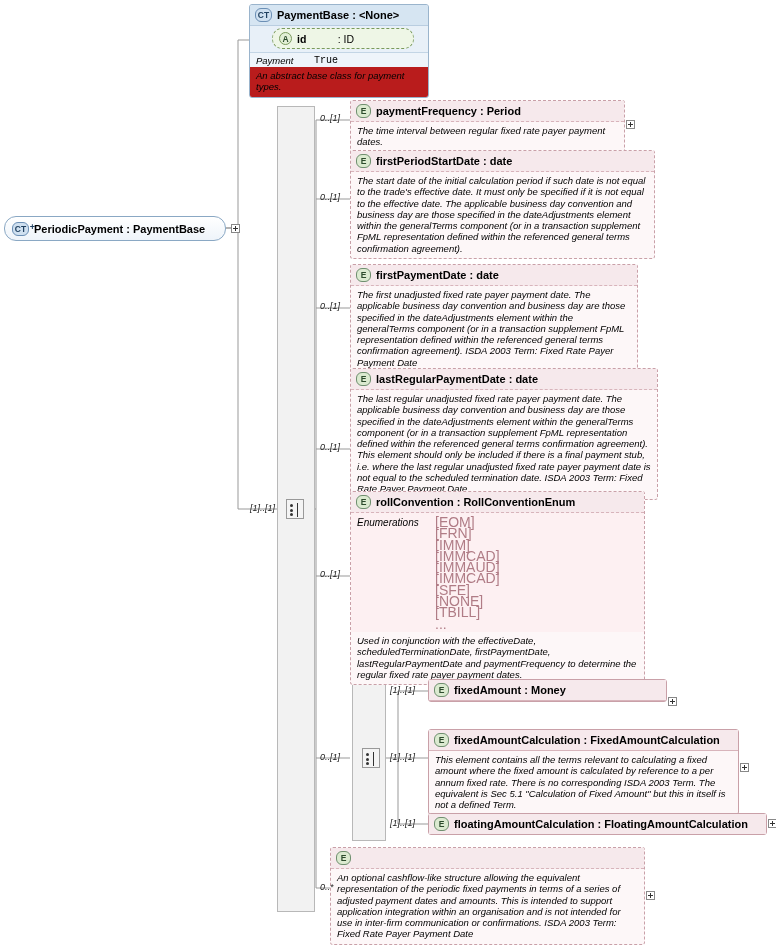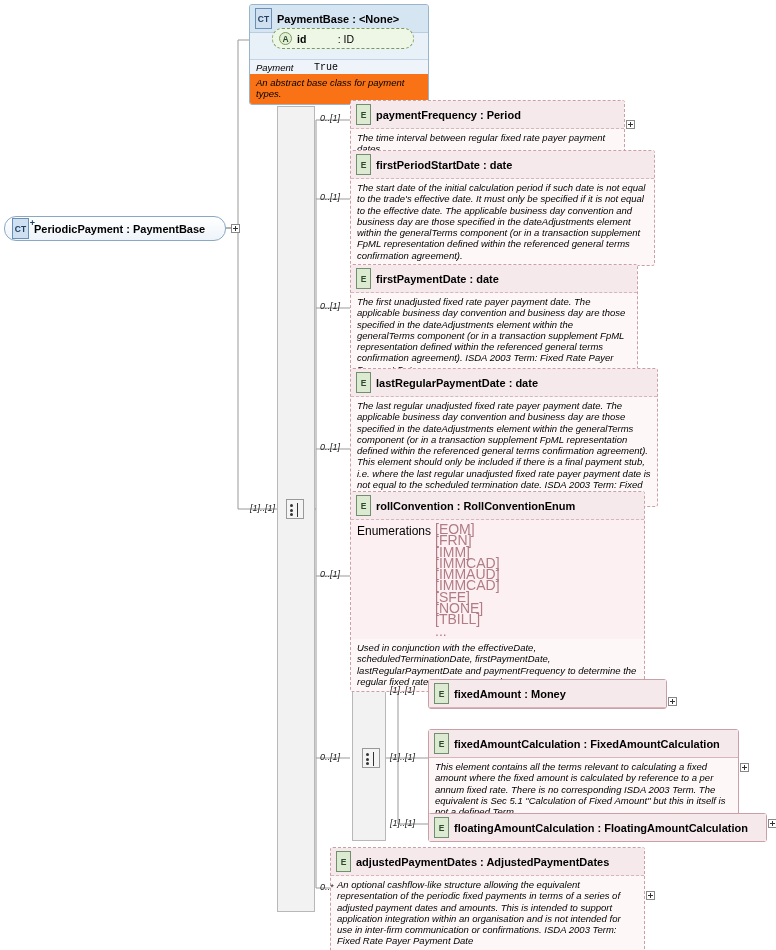--- a/index.html
+++ b/index.html
@@ -53,26 +53,26 @@
   }
 
   
   .badge {
     display: inline-flex;
     align-items: center;
     justify-content: center;
     font-size: 8.5px;
     font-weight: bold;
     width: 15px;
-    height: 21px;
+    height: 14px;
     box-sizing: border-box;
     border: 1px solid #6f8f6f;
     background: #dbead0;
     color: #2c4b2c;
-    border-radius: 0;
+    border-radius: 6px;
     flex: none;
   }
   .badge.ct {
     border-color: #6b8fb5;
     background: #cfe0f0;
     color: #204060;
     width: 17px;
   }
   .badge.attr {
     border-radius: 50%;
@@ -145,21 +145,21 @@
   #baseAttrRow .attrtype { margin-left: 26px; font-weight: normal; }
   .abstract-row {
     display: flex;
     font-size: 9.5px;
     padding: 2px 6px 1px 6px;
     border-top: 1px solid #c3d5e5;
     background: #eef4fa;
   }
   .abstract-row .k { font-style: italic; width: 58px; color: #000; }
   .abstract-row .v { font-family: "Liberation Mono", monospace; font-size: 10px; }
-  #baseNode .doc { background: #f97316; border-radius: 0 0 2px 2px; }
+  #baseNode .doc { background: #b91c1c; border-radius: 0 0 2px 2px; }
 
   
   .elem {
     border: 1px dashed #c9a0a8;
     border-radius: 3px;
     background: #fdf7f8;
   }
   .elem .hdr {
     background: #f6e9ec;
     border-bottom: 1px dashed #d8b4bb;
@@ -171,21 +171,22 @@
   .elem.solid .hdr { border-bottom-style: solid; }
   .elem.nodoc .hdr { border-bottom: none; }
 
   
   .enum-wrap {
     display: flex;
     padding: 4px 6px 2px 6px;
     background: #fdf0f2;
   }
   .enum-label {
-    font-size: 12px;
+    font-style: italic;
+    font-size: 10px;
     width: 78px;
     flex: none;
   }
   .enum-values {
     font-size: 14px;
     line-height: 11.3px;
     color: #b07c86;
     font-family: "Liberation Sans", sans-serif;
   }
 
@@ -411,20 +412,19 @@
       <span class="badge">E</span>
       <span class="title">floatingAmountCalculation : FloatingAmountCalculation</span>
     </div>
   </div>
   <div class="card" style="left:390px; top:818px;">[1]..[1]</div>
   <div class="expander" style="left:768px; top:819px;"></div>
 
   <div class="node elem" style="left:330px; top:847px; width:315px;">
     <div class="hdr">
       <span class="badge">E</span>
-      <span class="title">adjustedPaymentDates : AdjustedPaymentDates</span>
     </div>
     <div class="doc">An optional cashflow-like structure allowing the equivalent representation of the periodic fixed payments in terms of a series of adjusted payment dates and amounts. This is intended to support application integration within an organisation and is not intended for use in inter-firm communication or confirmations. ISDA 2003 Term: Fixed Rate Payer Payment Date</div>
   </div>
   <div class="card" style="left:320px; top:882px;">0..*</div>
   <div class="expander" style="left:646px; top:891px;"></div>
 
 </div>
 
 </body></html>

